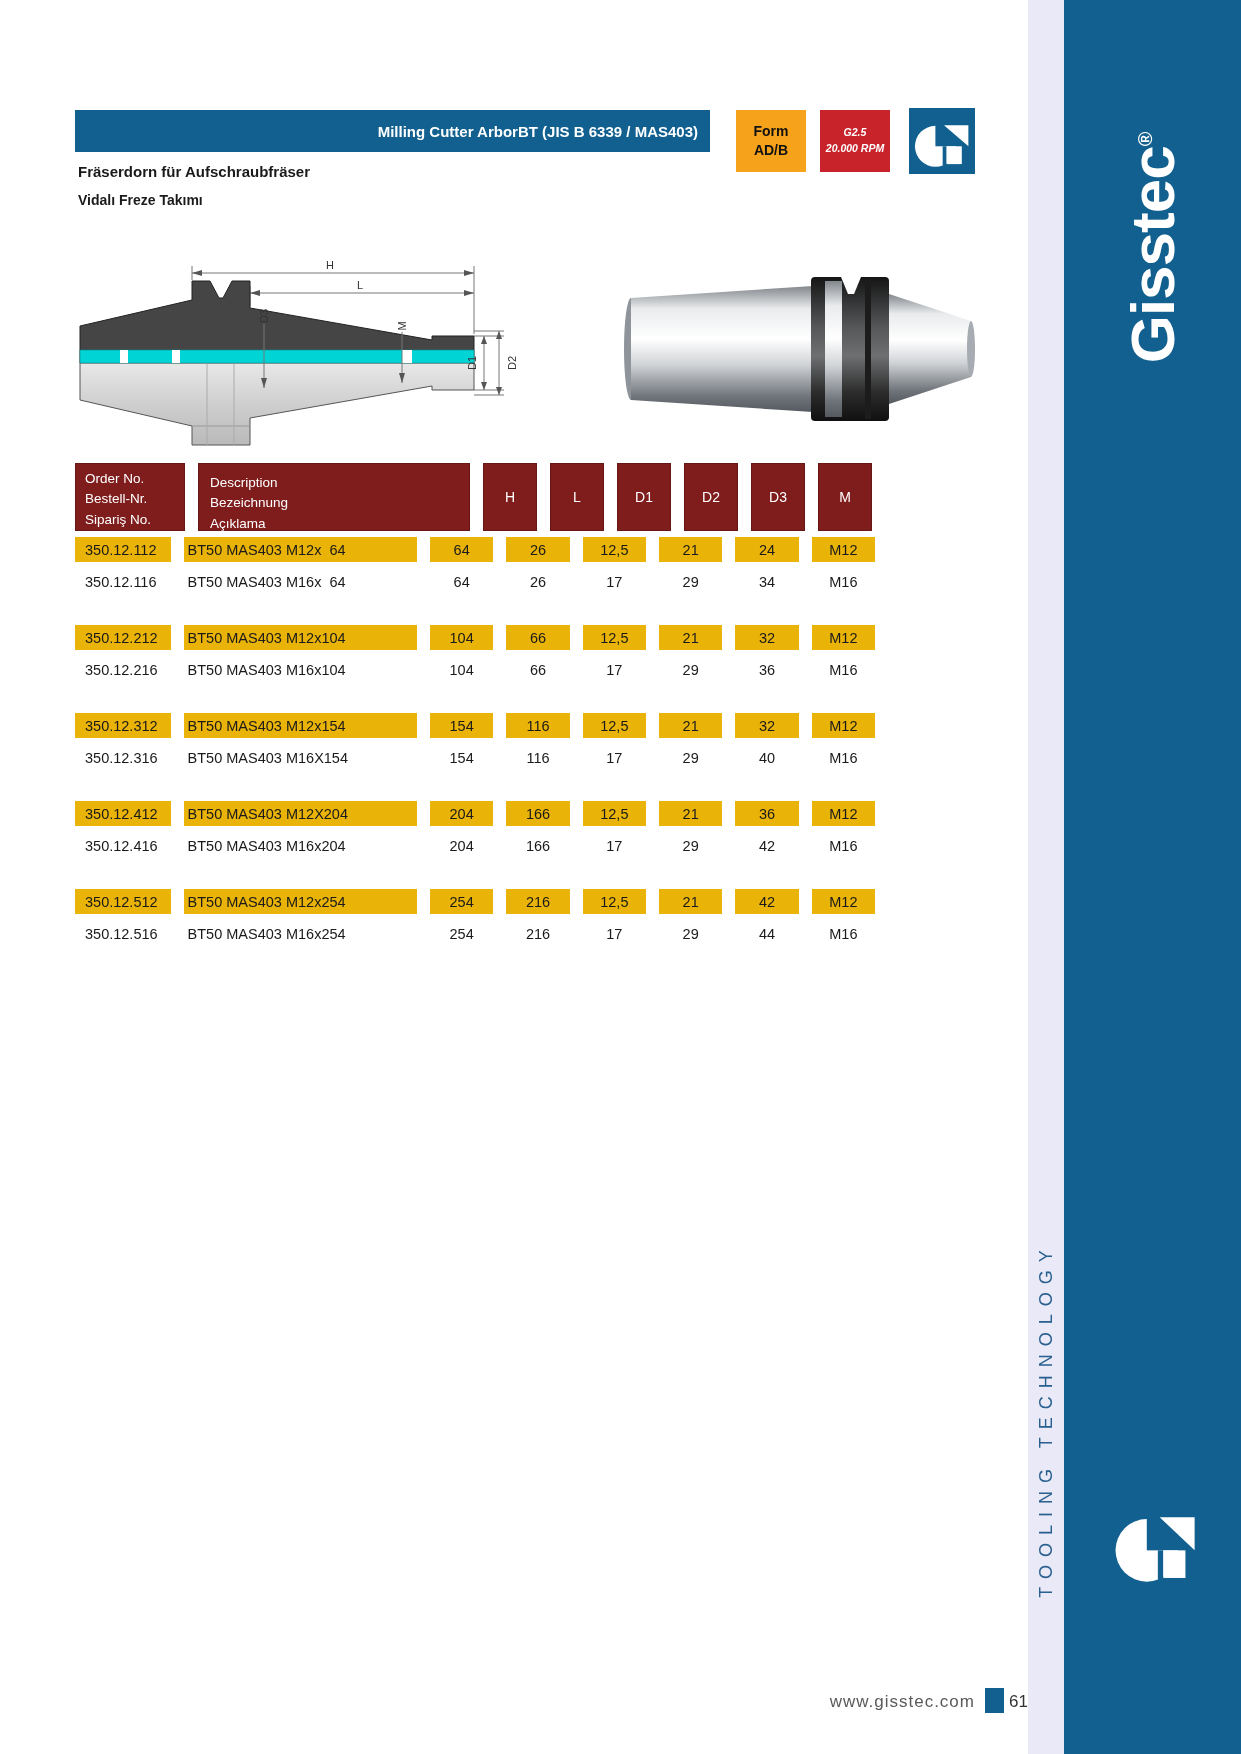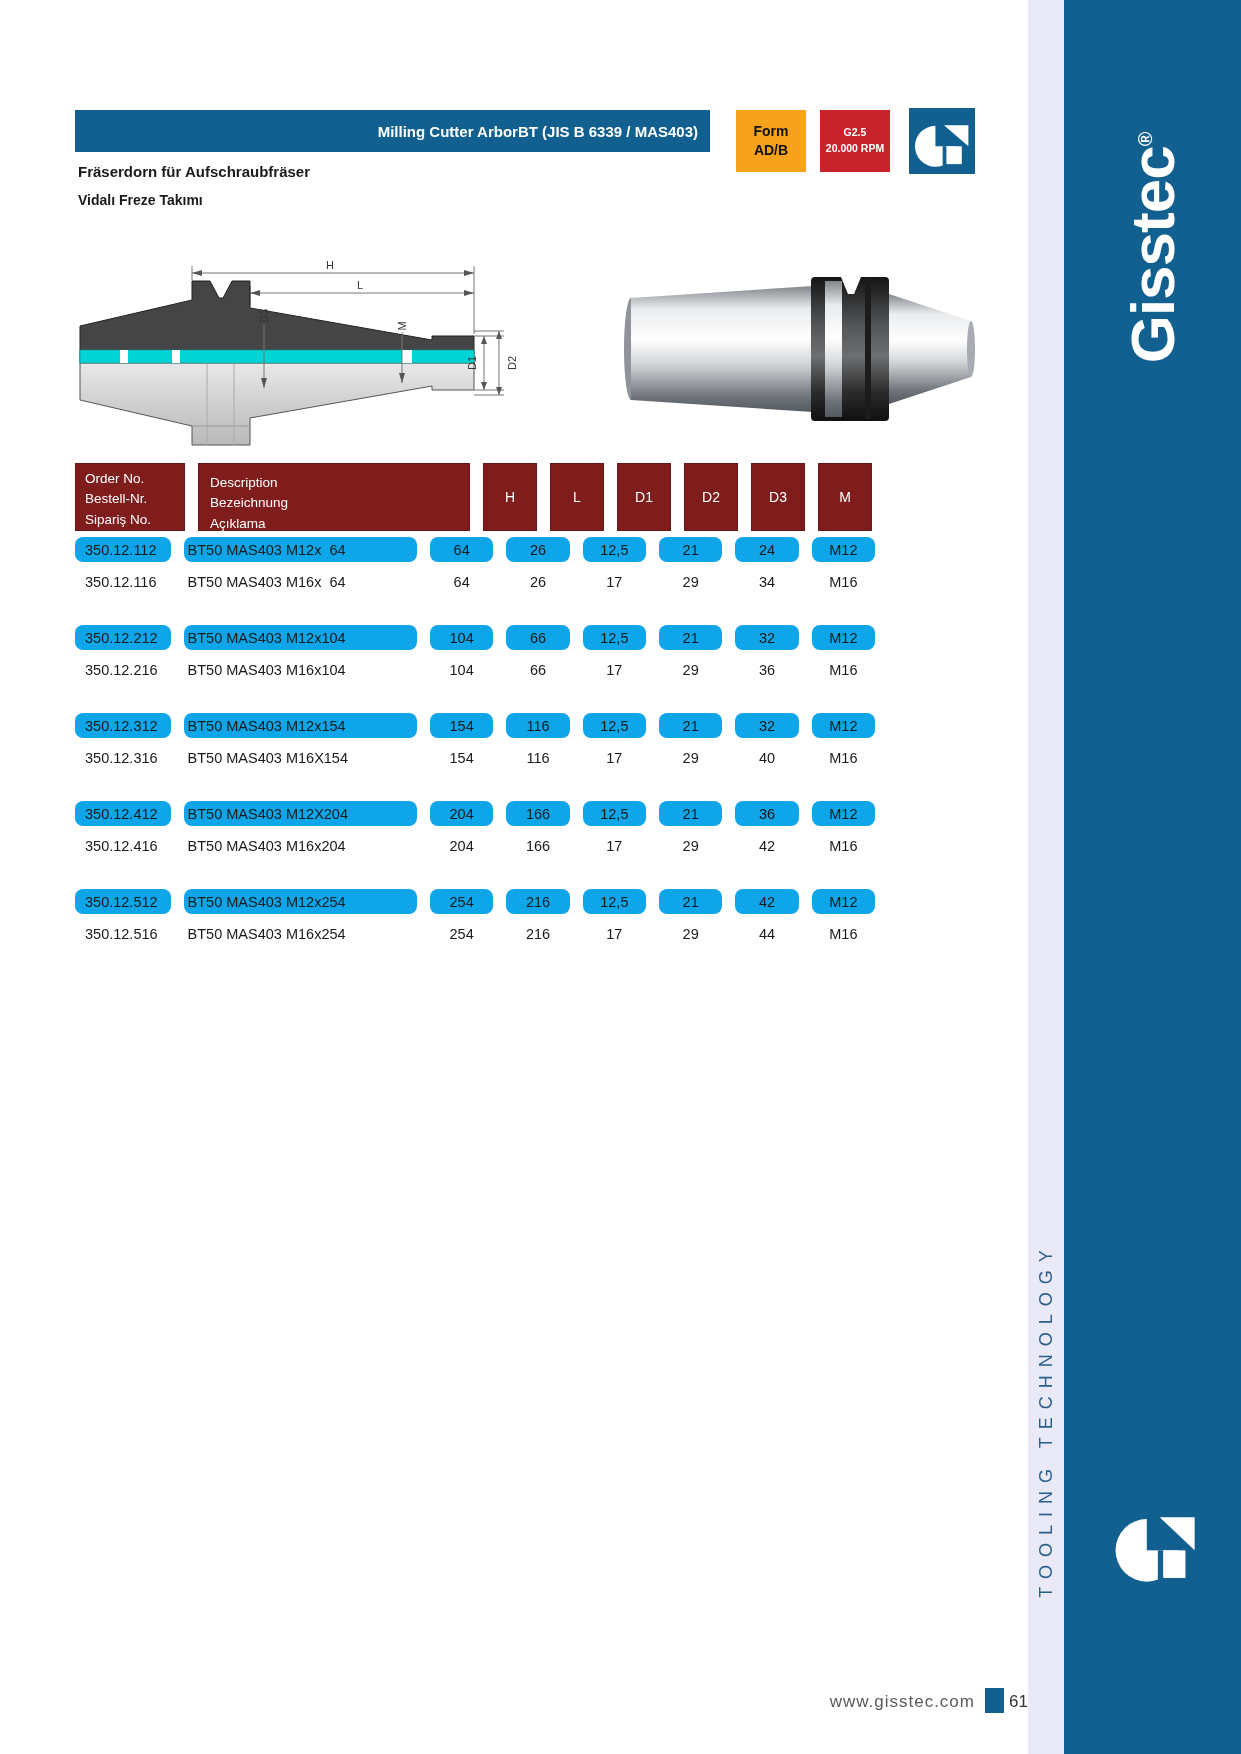--- a/index.html
+++ b/index.html
@@ -24,41 +24,41 @@
   .title-bar{
     position:absolute;left:75px;top:110px;width:635px;height:42px;background:#11608f;
     display:flex;align-items:center;justify-content:flex-end;box-sizing:border-box;
     padding:0 12px;color:#fff;font-size:15px;font-weight:bold;
   }
   .subtitle-de{position:absolute;left:78px;top:163px;font-size:15px;font-weight:bold;}
   .subtitle-tr{position:absolute;left:78px;top:192px;font-size:14px;font-weight:bold;}
   .badge{position:absolute;top:110px;height:62px;display:flex;flex-direction:column;
     align-items:center;justify-content:center;text-align:center;font-weight:bold;box-sizing:border-box;}
   .badge-form{left:736px;width:70px;background:#f7a21b;color:#111;font-size:14px;line-height:1.35;}
-  .badge-balance{left:820px;width:70px;background:#c8232b;color:#fff;font-size:10.5px;line-height:1.5;}
+  .badge-balance{left:820px;width:70px;background:#c8232b;color:#fff;font-size:10.5px;line-height:1.5;font-style:italic;}
   .badge-logo{position:absolute;left:906px;top:108px;width:72px;height:66px;}
   
   .drawing{position:absolute;left:72px;top:238px;}
   .photo{position:absolute;left:565px;top:252px;}
   .dim-label{font-size:11px;fill:#333;font-family:"Liberation Sans",sans-serif;}
   
   .ptable{position:absolute;left:75px;top:463px;width:800px;}
   .t-head{display:flex;gap:13px;margin-bottom:6px;}
   .th{background:#7f1d1d;color:#fff;height:68px;box-sizing:border-box;
       box-shadow:inset 0 0 0 1px rgba(0,0,0,.18);}
   .th.c0{width:110px;padding:6px 0 0 10px;font-size:13.5px;line-height:1.5;}
   .th.c1{width:272px;padding:10px 0 0 12px;font-size:13.5px;line-height:1.5;}
   .th.dim{width:54px;display:flex;align-items:center;justify-content:center;font-size:14px;}
   .t-group{margin-bottom:31px;}
   .t-row{display:flex;gap:13px;height:25px;align-items:center;margin-bottom:7px;font-size:14.5px;}
   .tc{height:25px;display:flex;align-items:center;box-sizing:border-box;}
   .tc.c0{width:110px;padding-left:10px;}
   .tc.c1{width:272px;padding-left:4px;white-space:pre;}
   .tc.num{width:74px;justify-content:center;text-align:center;}
-  .t-row.hl .tc{background:#0ea5e9;border-radius:8px;}
+  .t-row.hl .tc{background:#eab308;}
   
   .footer-url{position:absolute;left:760px;top:1692px;width:215px;text-align:right;
     font-size:17px;color:#5a5a5a;letter-spacing:1px;}
   .footer-sq{position:absolute;left:985px;top:1688px;width:19px;height:25px;background:#11608f;}
   .footer-page{position:absolute;left:1009px;top:1692px;font-size:17px;color:#333;}
 </style>
 </head>
 <body>
 
 <div class="side-strip"></div>

